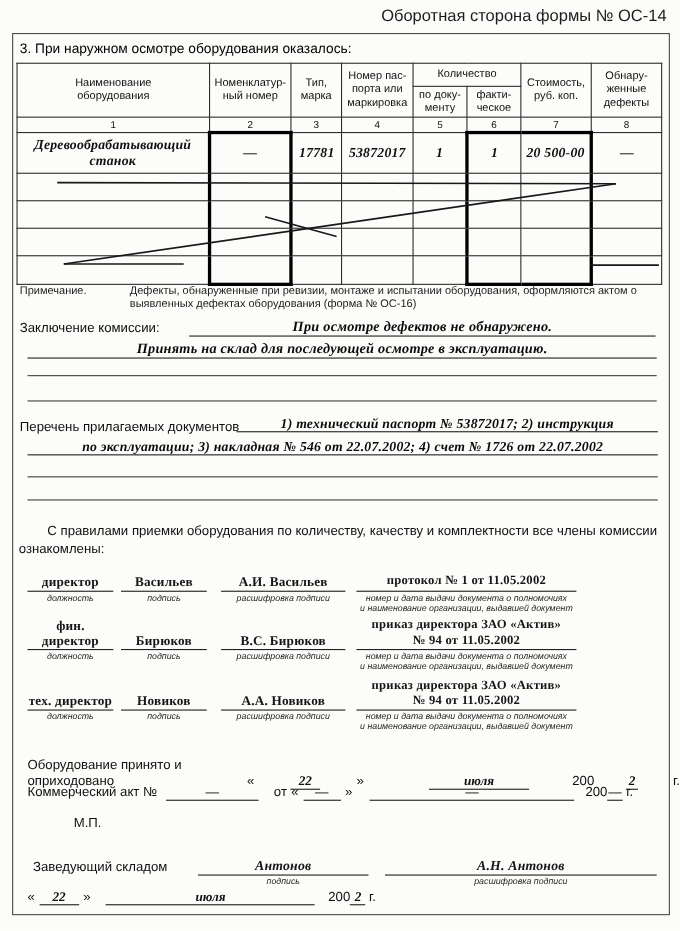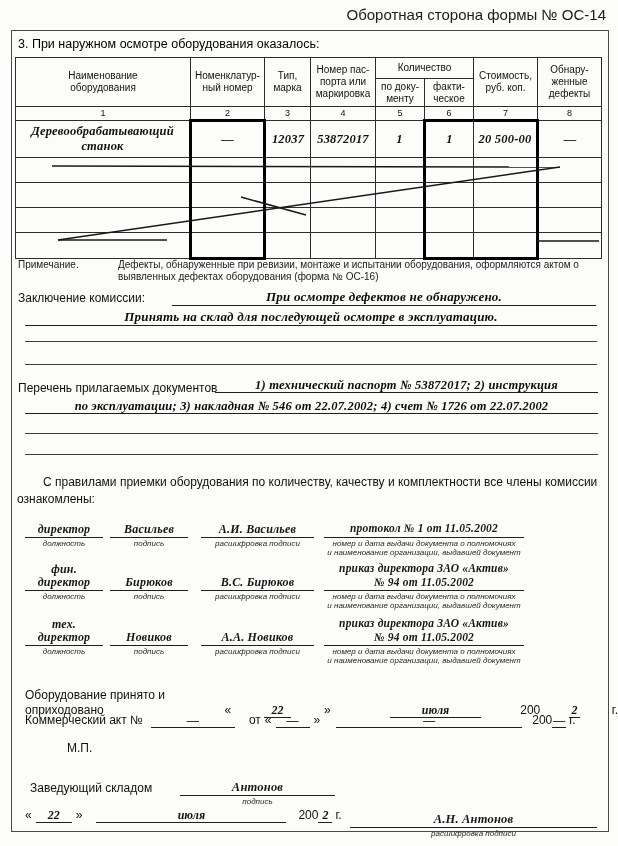--- a/index.html
+++ b/index.html
@@ -52,21 +52,21 @@
 
   
   .sig-row{position:absolute;left:25px;width:499px;}
   .sig-vals{display:flex;align-items:flex-end;}
   .sig-labels{display:flex;}
   .sc1{width:78px;}
   .sc2{width:78px;margin-left:7px;}
   .sc3{width:113px;margin-left:13px;}
   .sc4{width:200px;margin-left:10px;}
   .sig-vals .cell{border-bottom:1px solid #1f1f1f;text-align:center;
-        font-family:"Liberation Serif",serif;font-weight:bold;font-style:italic;
+        font-family:"Liberation Serif",serif;font-weight:bold;
         font-size:12px;padding-bottom:1px;line-height:13px;letter-spacing:.2px;}
   .sig-vals .sc4{font-size:11.5px;line-height:13.5px;}
   .auth1:empty{display:none;}
   .sig-labels .cell{text-align:center;font-size:8px;font-style:italic;
         color:#1e1e1e;padding-top:1px;line-height:9px;}
 
   
   .inline-row{position:absolute;display:flex;align-items:flex-end;
         font-size:12px;color:#101010;line-height:15px;}
   .inline-row .slot{border-bottom:1px solid #1f1f1f;text-align:center;
@@ -124,21 +124,21 @@
         <td>3</td>
         <td>4</td>
         <td>5</td>
         <td>6</td>
         <td>7</td>
         <td>8</td>
       </tr>
       <tr class="data">
         <td>Деревообрабатывающий станок</td>
         <td class="tkL tkR tkT">—</td>
-        <td>12037</td>
+        <td>17781</td>
         <td>53872017</td>
         <td>1</td>
         <td class="tkL tkT">1</td>
         <td class="tkR tkT">20 500-00</td>
         <td>—</td>
       </tr>
       <tr class="empty">
         <td></td>
           <td class="tkL tkR"></td>
         <td></td>
@@ -295,21 +295,21 @@
     <span style="margin-left:3px;">г.</span>
   </div>
 
   <div class="mp">М.П.</div>
 
   <div class="label" style="left:30px;top:781px;">Заведующий складом</div>
   <div class="wslot" style="left:180px;top:780px;width:155px;">
     <div class="wval">Антонов</div>
     <div class="wlab">подпись</div>
   </div>
-  <div class="wslot" style="left:350px;top:780px;width:247px;margin-top:32px;">
+  <div class="wslot" style="left:350px;top:780px;width:247px;">
     <div class="wval">А.Н. Антонов</div>
     <div class="wlab">расшифровка подписи</div>
   </div>
 
   <div class="inline-row" style="left:25px;top:808px;">
     <span class="q" style="margin-left:0;">«</span>
     <span class="slot" style="width:36px;">22</span>
     <span class="q">»</span>
     <span class="slot" style="width:190px;margin-left:10px;">июля</span>
     <span style="margin-left:12px;">200</span>

